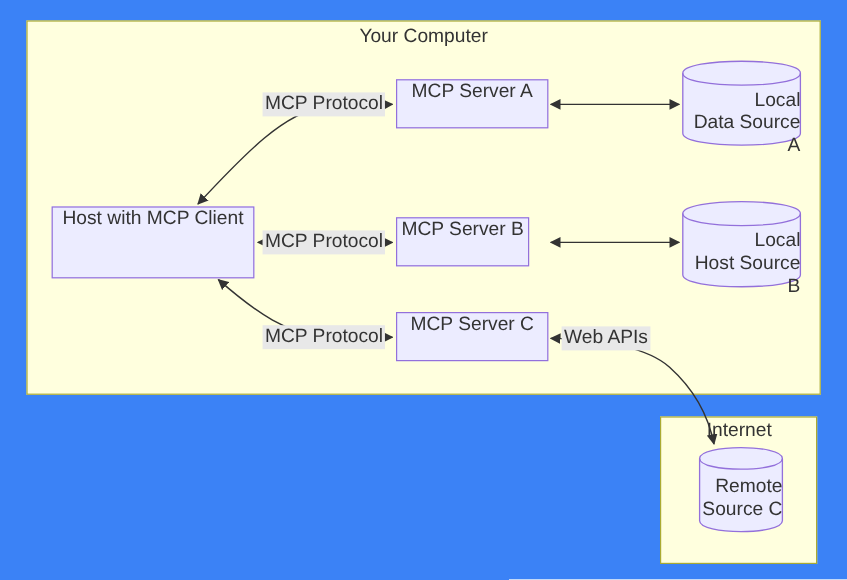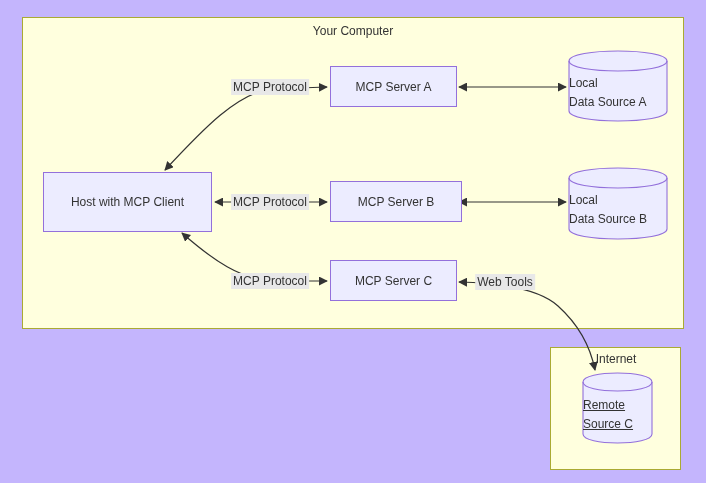--- a/index.html
+++ b/index.html
@@ -1,23 +1,23 @@
 <!DOCTYPE html>
 <html style="--node-fill: #ECECFF; --node-border: #9370DB; --cluster-fill: #FFFFDE; --cluster-border: #AAAA33; --edge: #333333; --edge-label-bg: #E8E8E8; --text: #333333;"><head>
 <meta charset="utf-8">
 <style>
   html, body { margin: 0; padding: 0; background: #ffffff; }
   .canvas {
     position: relative;
     width: 706px;
     height: 483px;
-    background: #c4b5fd;
+    background: #3b82f6;
     overflow: hidden;
     font-family: "Liberation Sans", sans-serif;
-    font-size: 12px;
+    font-size: 16px;
     color: var(--text, #333333);
   }
   .cluster {
     position: absolute;
     background: var(--cluster-fill, #FFFFDE);
     border: 1px solid var(--cluster-border, #AAAA33);
     z-index: 1;
     box-sizing: border-box;
   }
   .cluster-label {
@@ -47,29 +47,28 @@
     stroke: var(--node-border, #9370DB);
     stroke-width: 1.1;
   }
   .node {
     position: absolute;
     background: var(--node-fill, #ECECFF);
     border: 1px solid var(--node-border, #9370DB);
     display: flex;
     flex-direction: column;
     align-items: center;
-    justify-content: center;
     text-align: center;
     line-height: 20px;
     z-index: 3;
     box-sizing: border-box;
   }
   .cyl-label {
     position: absolute;
-    text-align: left;
+    text-align: right;
     line-height: 19px;
     z-index: 3;
   }
   .edge-label {
     position: absolute;
     transform: translate(-50%, -50%);
     background: var(--edge-label-bg, #E8E8E8);
     padding: 1px 2px;
     white-space: nowrap;
     z-index: 3;
@@ -120,38 +119,38 @@
 
   <div class="cluster-label" style="left:353px; top:31px;">Your Computer</div>
   <div class="cluster-label" style="left:616px; top:359px;">Internet</div>
 
   <div class="node" style="left:43px; top:172px; width:169px; height:60px;">
     <span>Host with MCP Client</span>
   </div>
   <div class="node" style="left:330px; top:66px; width:127px; height:41px;">
     <span>MCP Server A</span>
   </div>
-  <div class="node" style="left:330px; top:181px; width:132px; height:41px;">
+  <div class="node" style="left:330px; top:181px; width:111px; height:41px;">
     <span>MCP Server B</span>
   </div>
   <div class="node" style="left:330px; top:260px; width:127px; height:41px;">
     <span>MCP Server C</span>
   </div>
 
   <div class="cyl-label" style="left:569px; top:74px; width:98px;">
     <div>Local</div>
     <div>Data Source A</div>
   </div>
   <div class="cyl-label" style="left:569px; top:191px; width:98px;">
     <div>Local</div>
-    <div>Data Source B</div>
+    <div>Host Source B</div>
   </div>
-  <div class="cyl-label" style="left:583px; top:396px; width:69px;text-decoration:underline;">
+  <div class="cyl-label" style="left:583px; top:396px; width:69px;">
     <div>Remote</div>
     <div>Source C</div>
   </div>
 
   <div class="edge-label" style="left:270px; top:87px;">MCP Protocol</div>
   <div class="edge-label" style="left:270px; top:202px;">MCP Protocol</div>
   <div class="edge-label" style="left:270px; top:281px;">MCP Protocol</div>
-  <div class="edge-label" style="left:505px; top:282px;">Web Tools</div>
+  <div class="edge-label" style="left:505px; top:282px;">Web APIs</div>
 
 </div>
 
 </body></html>

